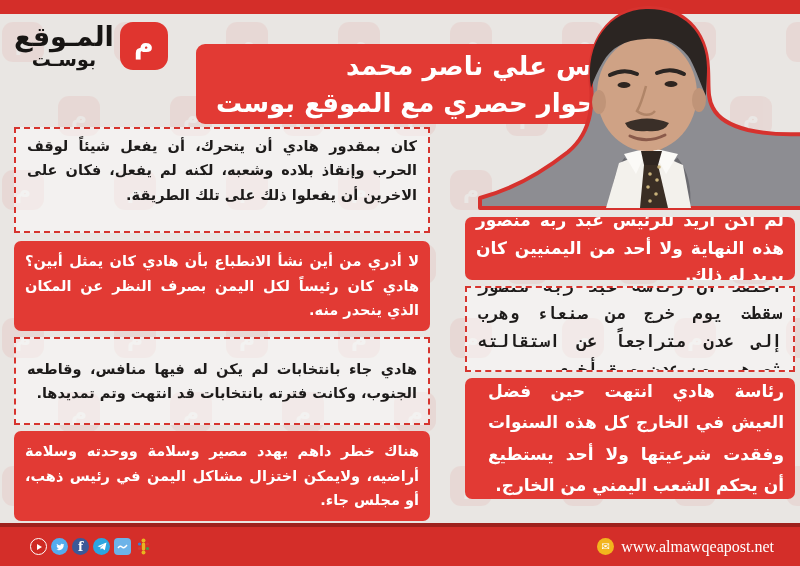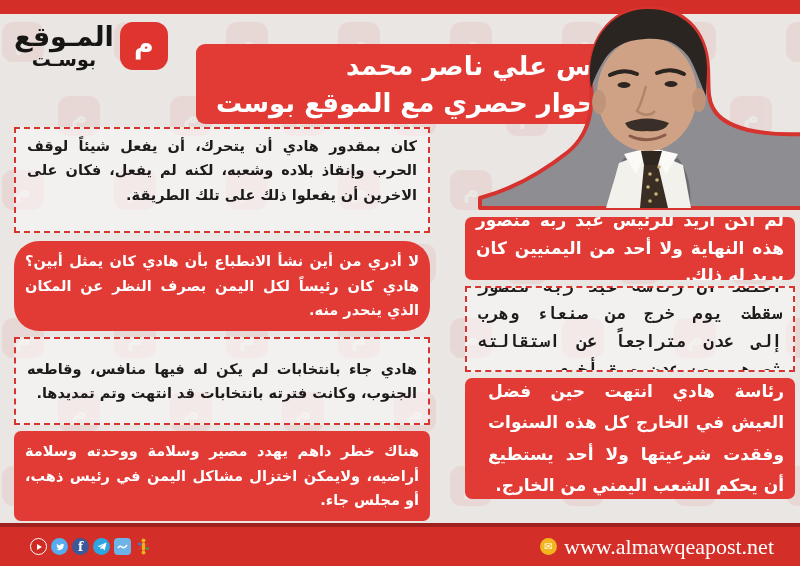--- a/index.html
+++ b/index.html
@@ -62,21 +62,21 @@
   .q-dashed {
     border:2px dashed #d6342e; background:rgba(255,255,255,0.45);
     color:#1d1b1a;
   }
   .q-solid { background:#e23a34; border-radius:7px; color:#ffffff; }
 
   .col-left  { left:14px;  width:416px; font-size:14.5px; line-height:1.68; padding:5px 11px; }
   .col-right { left:465px; width:330px; font-size:17px; line-height:1.62; padding:7px 11px; }
 
   #qL1 { top:127px; height:106px; }
-  #qL2 { top:241px; height:90px;  display:flex; align-items:center;border-radius:25px; }
+  #qL2 { top:241px; height:90px;  display:flex; align-items:center; }
   #qL3 { top:337px; height:88px;  display:flex; align-items:center; }
   #qL4 { top:431px; height:90px;  display:flex; align-items:center; }
 
   #qR1 { top:217px; height:63px;  display:flex; align-items:center; }
   #qR2 { top:286px; height:86px;  display:flex; align-items:center;font-family:Liberation Mono, monospace; }
   #qR3 { top:378px; height:121px; line-height:1.85; display:flex; align-items:center;padding-left:23px; }
 
   
   .footer {
     position:absolute; left:0; top:523px; width:800px; height:43px;
@@ -84,21 +84,21 @@
     display:flex; align-items:center; justify-content:space-between;
     padding:0 26px 0 30px;
   }
   .social { display:flex; align-items:center; gap:4px; }
   .sicon {
     width:17px; height:17px; border-radius:50%;
     display:flex; align-items:center; justify-content:center; flex:0 0 auto;
   }
   .handle { color:#fff; font-weight:bold; font-size:15px; margin-left:5px; }
   .site { display:flex; align-items:center; gap:7px; }
-  .site-text { color:#fff; font-size:22px; font-family:"Liberation Serif","DejaVu Serif",serif; }
+  .site-text { color:#fff; font-size:16px; font-family:"Liberation Serif","DejaVu Serif",serif; }
   .mail-icon {
     width:17px; height:17px; border-radius:50%; background:#f2b51d;
     color:#fff; font-size:10px; display:flex; align-items:center; justify-content:center;
   }
 </style>
 </head>
 <body>
 
 <div id="canvas">
 

